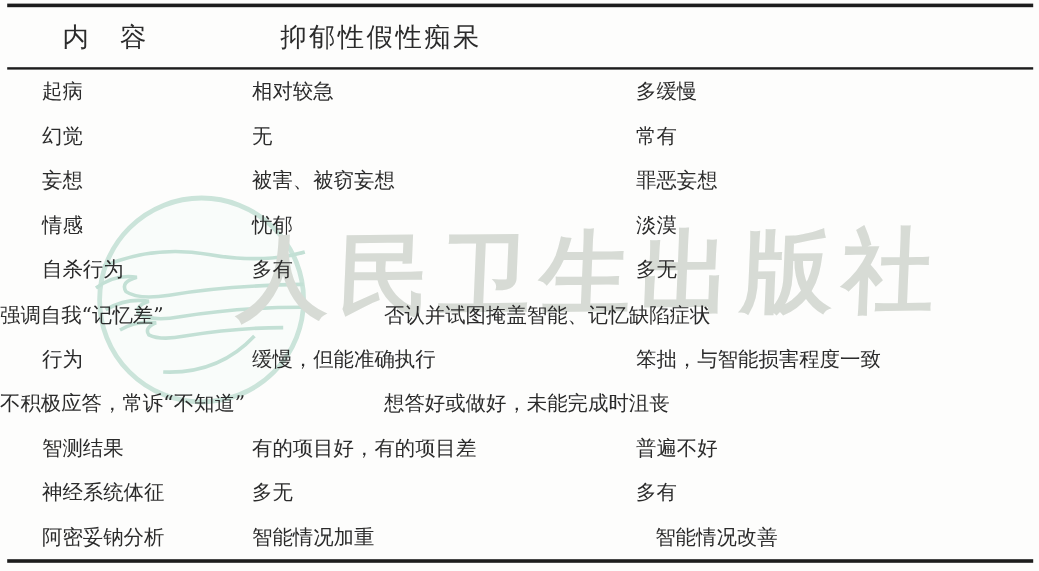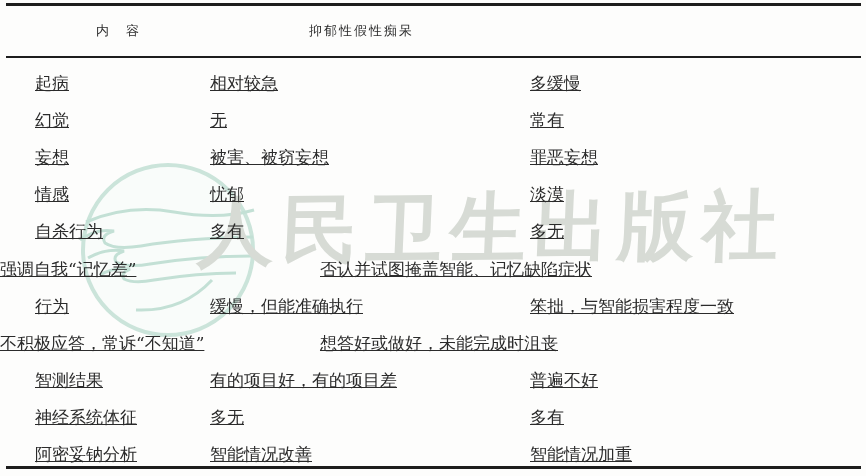--- a/index.html
+++ b/index.html
@@ -32,33 +32,32 @@
   .table-layer { position: absolute; inset: 0; z-index: 1; }
 
   .rule { position: absolute; left: 6px; right: 5px; background: #1d1d1d; }
   .rule-top    { top: 3px;   height: 3px; }
   .rule-mid    { top: 56px;  height: 2px; }
   .rule-bottom { top: 466px; height: 3px; }
 
   .header-row {
     position: absolute; top: 5px; left: 0; right: 0; height: 51px;
     display: flex; align-items: center;
-    font-size: 13px;
-    margin-left: 44px;
+    font-size: 22px;
   }
   .h-cell { position: absolute; }
   .h1 { left: 52px;  letter-spacing: 2px; }
   .h2 { left: 160px; width: 315px; text-align: center; letter-spacing: 2px; }
   .h3 { left: 530px; width: 260px; text-align: center; letter-spacing: 7px; }
 
   .table-body {
     position: absolute; top: 58px; bottom: 10px; left: 0; right: 0;
     display: flex; flex-direction: column;
   }
-  .row { flex: 1; display: flex; align-items: flex-end; font-size: 17px; text-decoration: underline; }
+  .row { flex: 1; display: flex; align-items: center; font-size: 17px; }
   .cell { white-space: nowrap; }
   .c1 { width: 175px; padding-left: 35px; box-sizing: content-box; flex: none; }
   .c2 { width: 320px; flex: none; }
   .c3 { flex: 1; }
 </style>
 </head>
 <body>
 
 <div class="page">
 
@@ -139,21 +138,21 @@
   </div>
 
   <div class="row">
     <div class="cell c1">神经系统体征</div>
     <div class="cell c2">多无</div>
     <div class="cell c3">多有</div>
   </div>
 
   <div class="row">
     <div class="cell c1">阿密妥钠分析</div>
+    <div class="cell c3">智能情况加重</div>
     <div class="cell c2">智能情况改善</div>
-    <div class="cell c3">智能情况加重</div>
   </div>
 </div>
 
     <div class="rule rule-bottom"></div>
   </div>
 
 </div>
 
 </body></html>

